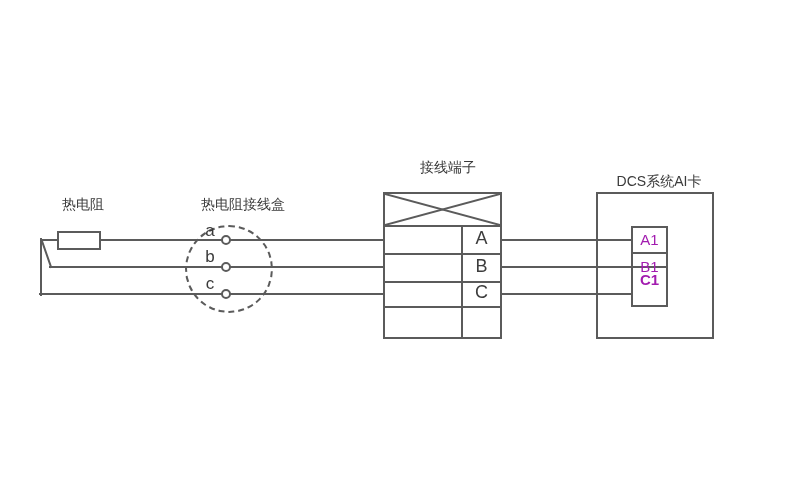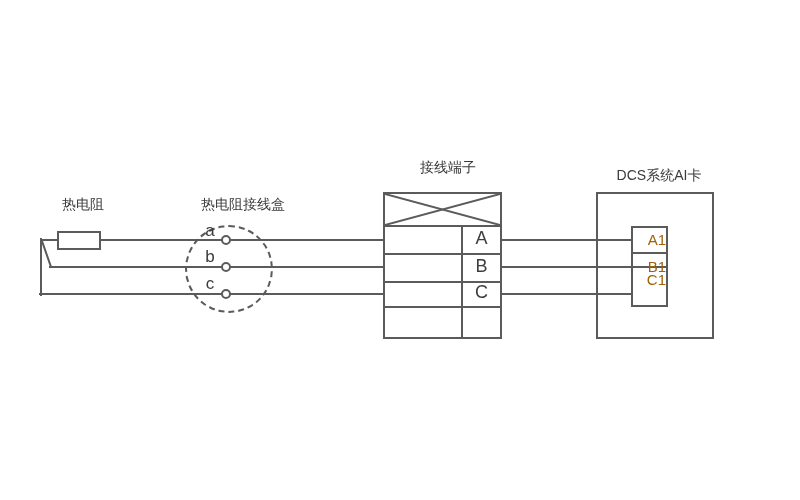--- a/index.html
+++ b/index.html
@@ -94,23 +94,23 @@
     border: 2px solid #5b5b5b;
     background: #ffffff;
     box-sizing: border-box;
     display: flex; flex-direction: column;
     z-index: 3;
   }
   .dcs-cell {
     height: 26px; box-sizing: border-box;
     border-bottom: 2px solid #5b5b5b;
     font-size: 15px; line-height: 24px;
-    text-align: right; color: #a16207;
+    text-align: center; color: #a21caf;
   }
-  .dcs-cell.last { flex: 1; border-bottom: none; line-height: 23px; }
+  .dcs-cell.last { flex: 1; border-bottom: none; line-height: 23px; font-weight: bold; }
 </style>
 </head>
 <body>
 
 <div class="canvas">
 
   <svg class="wires" width="800" height="500">
     <g stroke="#5b5b5b" stroke-width="2" stroke-linecap="square">
       <line x1="99" y1="240" x2="384" y2="240"></line>
       <line x1="41" y1="240" x2="59" y2="240"></line>
@@ -150,21 +150,21 @@
     <div class="tb-hdiv" style="top:59px;"></div>
     <div class="tb-hdiv" style="top:87px;"></div>
     <div class="tb-hdiv" style="top:112px;"></div>
     <div class="tb-vdiv"></div>
 
     <div class="tb-letter" style="top:34px;">A</div>
     <div class="tb-letter" style="top:62px;">B</div>
     <div class="tb-letter" style="top:88px;">C</div>
   </div>
 
-  <div class="label" style="left:589px; top:167px; width:140px;">DCS系统AI卡</div>
+  <div class="label" style="left:589px; top:173px; width:140px;">DCS系统AI卡</div>
 
   <div class="dcs-box"></div>
 
   <div class="dcs-stack">
     <div class="dcs-cell">A1</div>
     <div class="dcs-cell" style="height:14px; line-height:25px;">B1</div>
     <div class="dcs-cell last">C1</div>
   </div>
 
 </div>

